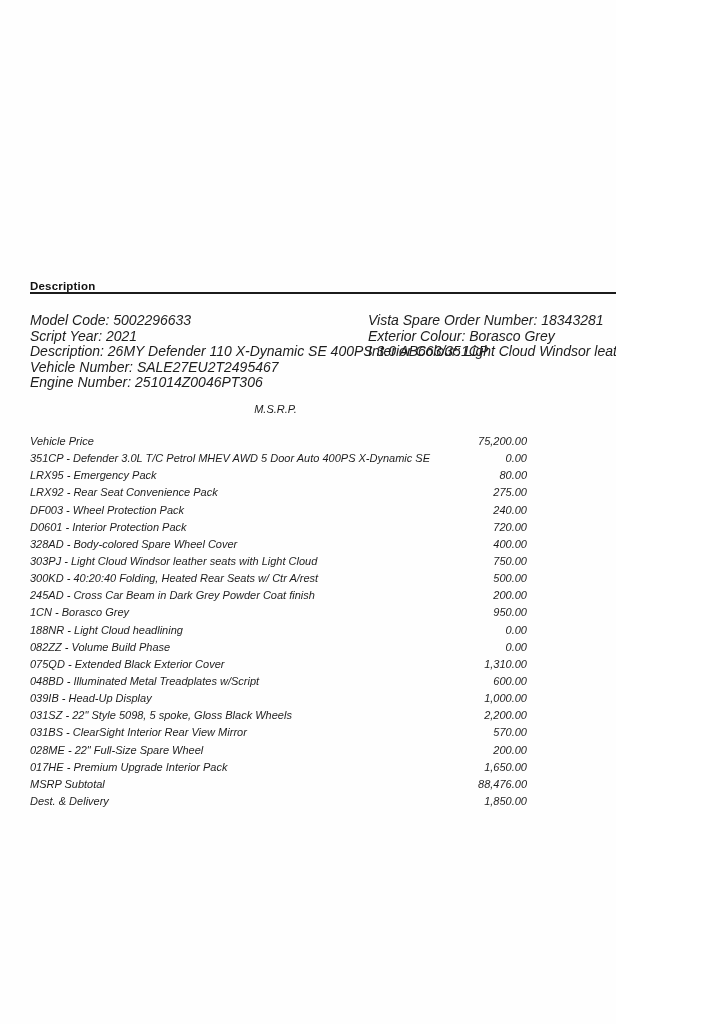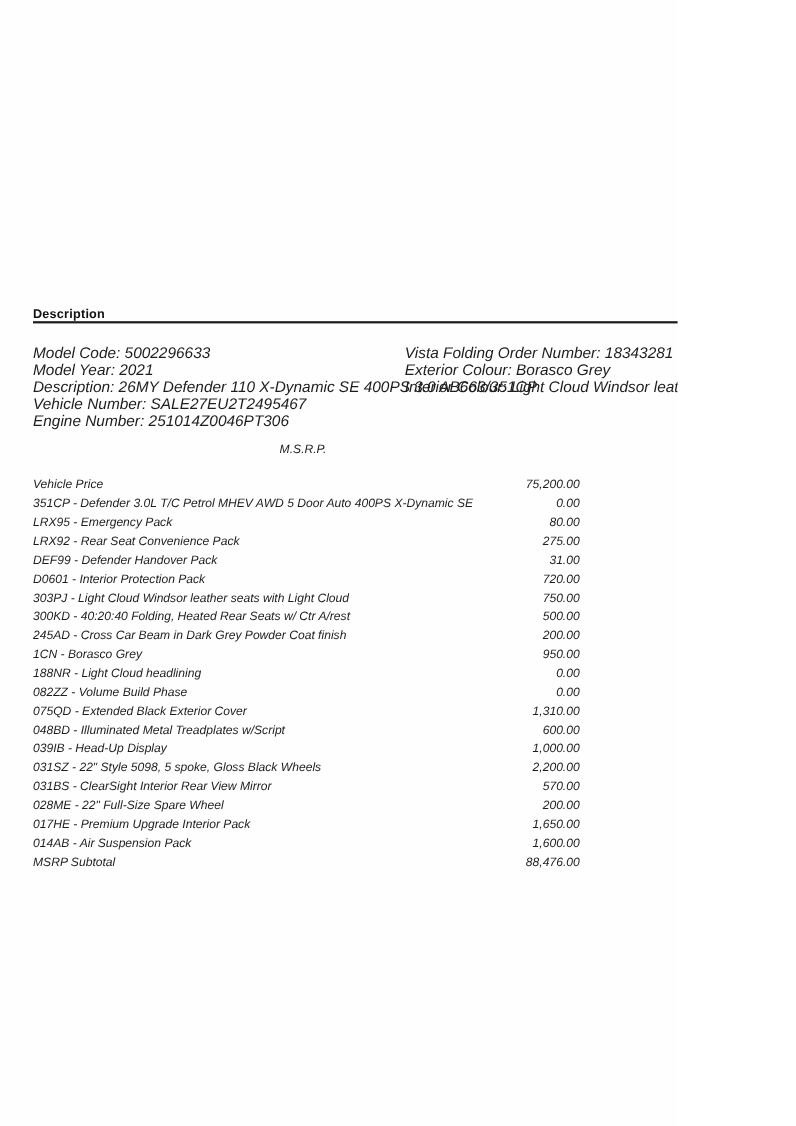--- a/index.html
+++ b/index.html
@@ -89,31 +89,31 @@
 <div class="page">
 
   <div class="section-title">Description</div>
   <div class="rule"></div>
 
   <div class="info-block">
     <div class="info-col info-left">
 
         <div class="info-line"><span>Model Code</span><span class="sep">: </span><span>5002296633</span></div>
 
-        <div class="info-line"><span>Model Year</span><span class="sep">: </span><span>2021</span></div>
+        <div class="info-line"><span>Script Year</span><span class="sep">: </span><span>2021</span></div>
 
         <div class="info-line"><span>Description</span><span class="sep">: </span><span>26MY Defender 110 X-Dynamic SE 400PS 3.0 AB663/351CP</span></div>
 
         <div class="info-line"><span>Vehicle Number</span><span class="sep">: </span><span>SALE27EU2T2495467</span></div>
 
         <div class="info-line"><span>Engine Number</span><span class="sep">: </span><span>251014Z0046PT306</span></div>
       </div>
     <div class="info-col info-right">
 
-        <div class="info-line"><span>Vista Folding Order Number</span><span class="sep">: </span><span>18343281</span></div>
+        <div class="info-line"><span>Vista Spare Order Number</span><span class="sep">: </span><span>18343281</span></div>
 
         <div class="info-line"><span>Exterior Colour</span><span class="sep">: </span><span>Borasco Grey</span></div>
 
         <div class="info-line"><span>Interior Colour</span><span class="sep">: </span><span>Light Cloud Windsor leather se</span></div>
       </div>
   </div>
 
   <div class="msrp-header">M.S.R.P.</div>
 
   <div class="items">
@@ -131,31 +131,35 @@
       <div class="item-row">
         <span class="item-label">LRX95 - Emergency Pack</span>
         <span class="item-amount">80.00</span>
       </div>
 
       <div class="item-row">
         <span class="item-label">LRX92 - Rear Seat Convenience Pack</span>
         <span class="item-amount">275.00</span>
       </div>
 
-
-      <div class="item-row">
-        <span class="item-label">DEF99 - Defender Handover Pack</span>
-        <span class="item-amount">31.00</span>
-      </div>
+      <div class="item-row">
+        <span class="item-label">DF003 - Wheel Protection Pack</span>
+        <span class="item-amount">240.00</span>
+      </div>
+
 
       <div class="item-row">
         <span class="item-label">D0601 - Interior Protection Pack</span>
         <span class="item-amount">720.00</span>
       </div>
 
+      <div class="item-row">
+        <span class="item-label">328AD - Body-colored Spare Wheel Cover</span>
+        <span class="item-amount">400.00</span>
+      </div>
 
       <div class="item-row">
         <span class="item-label">303PJ - Light Cloud Windsor leather seats with Light Cloud</span>
         <span class="item-amount">750.00</span>
       </div>
 
       <div class="item-row">
         <span class="item-label">300KD - 40:20:40 Folding, Heated Rear Seats w/ Ctr A/rest</span>
         <span class="item-amount">500.00</span>
       </div>
@@ -208,26 +212,26 @@
       <div class="item-row">
         <span class="item-label">028ME - 22" Full-Size Spare Wheel</span>
         <span class="item-amount">200.00</span>
       </div>
 
       <div class="item-row">
         <span class="item-label">017HE - Premium Upgrade Interior Pack</span>
         <span class="item-amount">1,650.00</span>
       </div>
 
-      <div class="item-row">
-        <span class="item-label">014AB - Air Suspension Pack</span>
-        <span class="item-amount">1,600.00</span>
-      </div>
 
       <div class="item-row">
         <span class="item-label">MSRP Subtotal</span>
         <span class="item-amount">88,476.00</span>
       </div>
 
+      <div class="item-row">
+        <span class="item-label">Dest. &amp; Delivery</span>
+        <span class="item-amount">1,850.00</span>
+      </div>
     </div>
 
 
 </div>
 
 </body></html>

